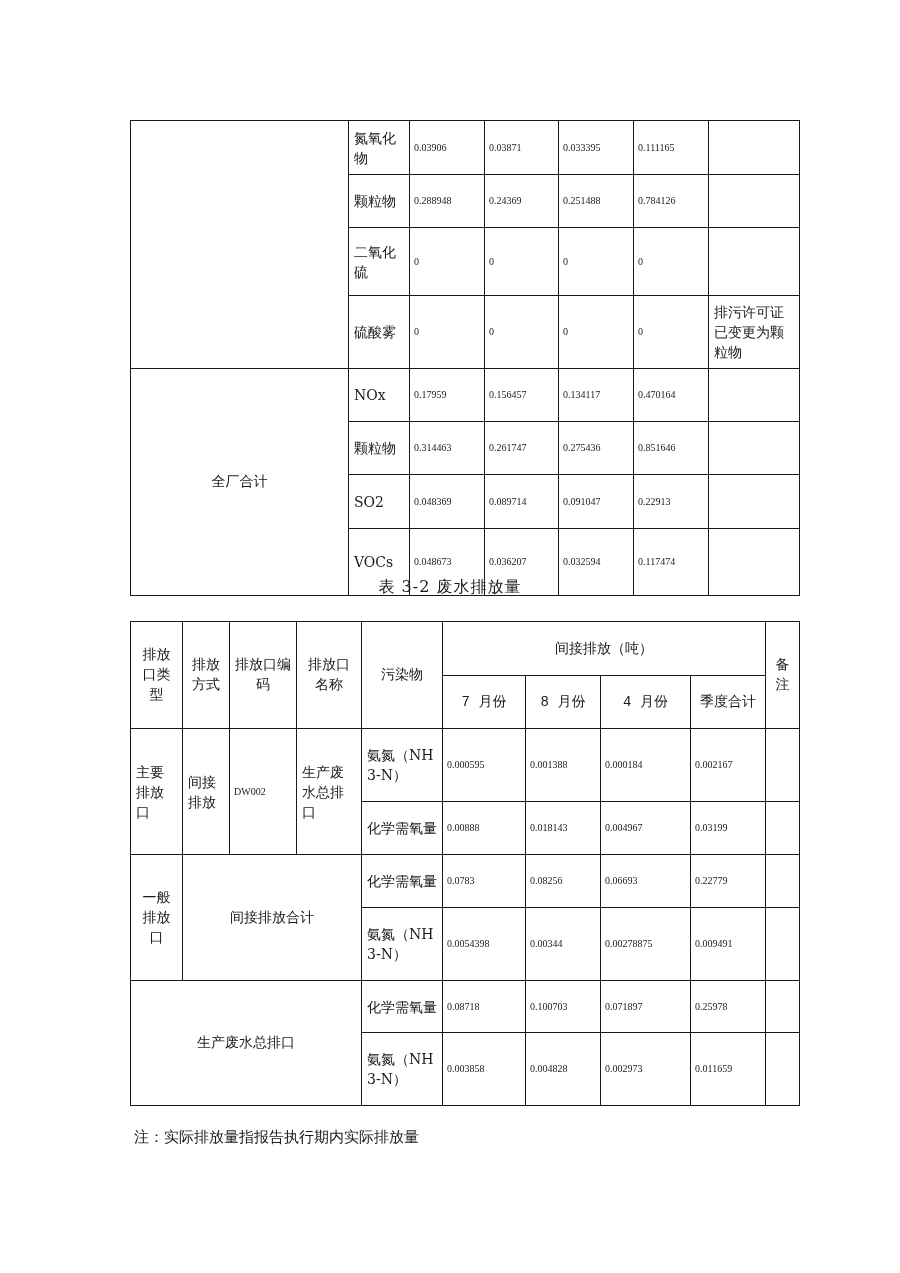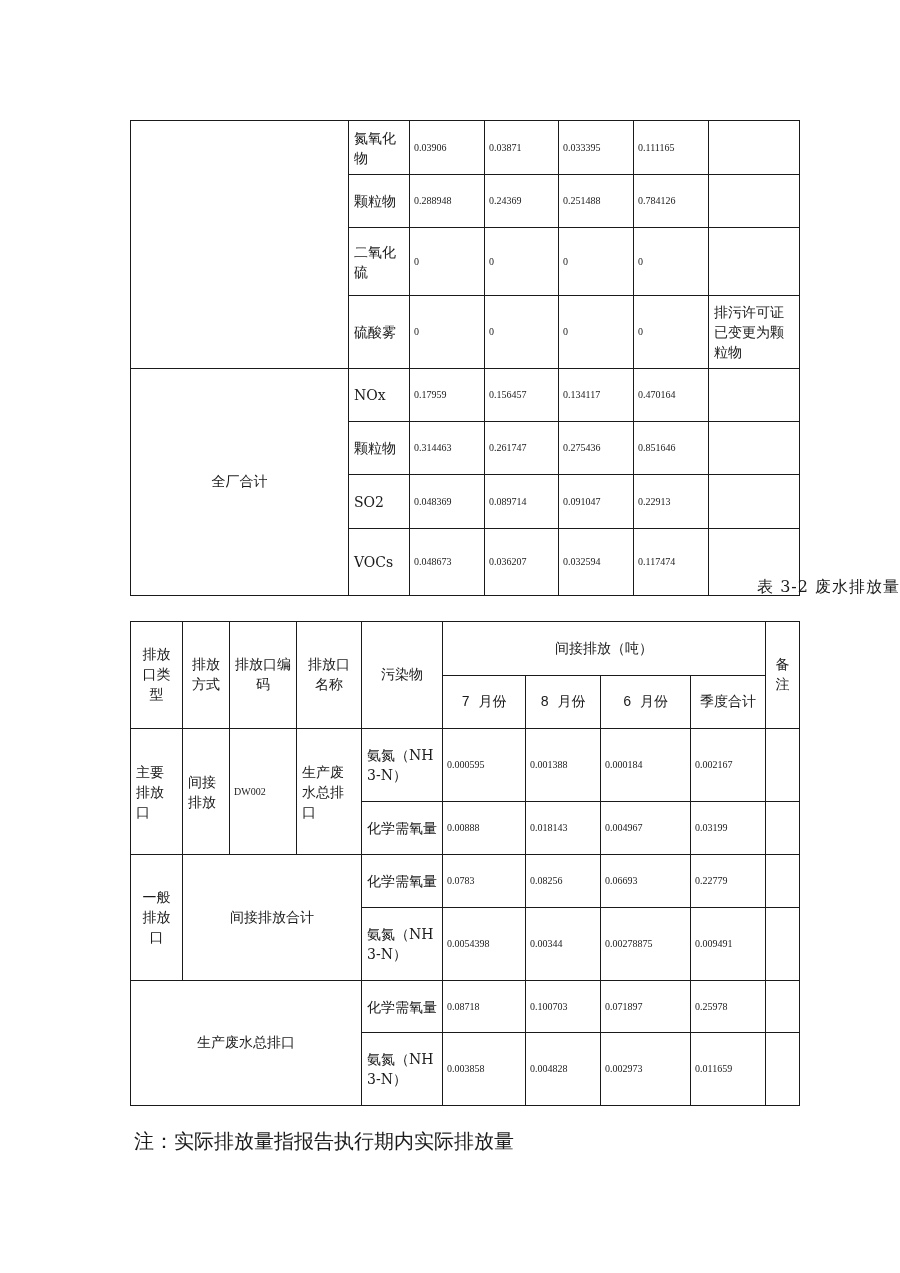--- a/index.html
+++ b/index.html
@@ -3,22 +3,22 @@
 <meta charset="utf-8">
 <style>
   html, body { margin: 0; padding: 0; background: #ffffff; }
   body { width: 900px; height: 1273px; position: relative; overflow: hidden;
          font-family: "DejaVu Serif", "Liberation Serif", serif; color: #1a1a1a; font-size: 14px; }
   table { border-collapse: collapse; position: absolute; table-layout: fixed; }
   td { border: 1px solid #1a1a1a; padding: 0 5px; vertical-align: middle; line-height: 20px;
        font-size: 14px; word-break: break-all; overflow: hidden; }
   td.num { font-family: "Liberation Serif", "DejaVu Serif", serif; font-size: 10px; white-space: nowrap; padding: 0 4px; }
   td.center { text-align: center; font-family: Liberation Mono, monospace; }
-  .caption { position: absolute; left: 0; width: 900px; top: 577px; text-align: right; font-size: 16px; letter-spacing: 1px; }
-  .note { position: absolute; left: 134px; top: 1128px; font-size: 20px; }
+  .caption { position: absolute; left: 0; width: 900px; top: 577px; text-align: center; font-size: 16px; letter-spacing: 1px; }
+  .note { position: absolute; left: 134px; top: 1128px; font-size: 15px; }
   #t1 { left: 130px; top: 109px; width: 669px; margin-top: 11px; }
   #t2 { left: 130px; top: 621px; width: 669px; padding-left: 39px; }
 </style>
 </head>
 <body>
 
 <table id="t1">
   <colgroup>
     <col style="width:218px">
       <col style="width:61px">
@@ -119,21 +119,21 @@
     <td rowspan="2" class="center">排放方式</td>
     <td rowspan="2" class="center">排放口编码</td>
     <td rowspan="2" class="center">排放口名称</td>
     <td rowspan="2" class="center">污染物</td>
     <td colspan="4" class="center">间接排放（吨）</td>
     <td rowspan="2" class="center" style="padding:0 3px">备注</td>
   </tr>
   <tr style="height:53px">
     <td class="center">7 月份</td>
     <td class="center">8 月份</td>
-    <td class="center">6 月份</td>
+    <td class="center">4 月份</td>
     <td class="center">季度合计</td>
   </tr>
   <tr style="height:73px">
     <td rowspan="2">主要排放口</td>
     <td rowspan="2">间接排放</td>
     <td rowspan="2" class="num">DW002</td>
     <td rowspan="2">生产废水总排口</td>
     <td>氨氮（NH3-N）</td>
     <td class="num">0.000595</td>
     <td class="num">0.001388</td>

